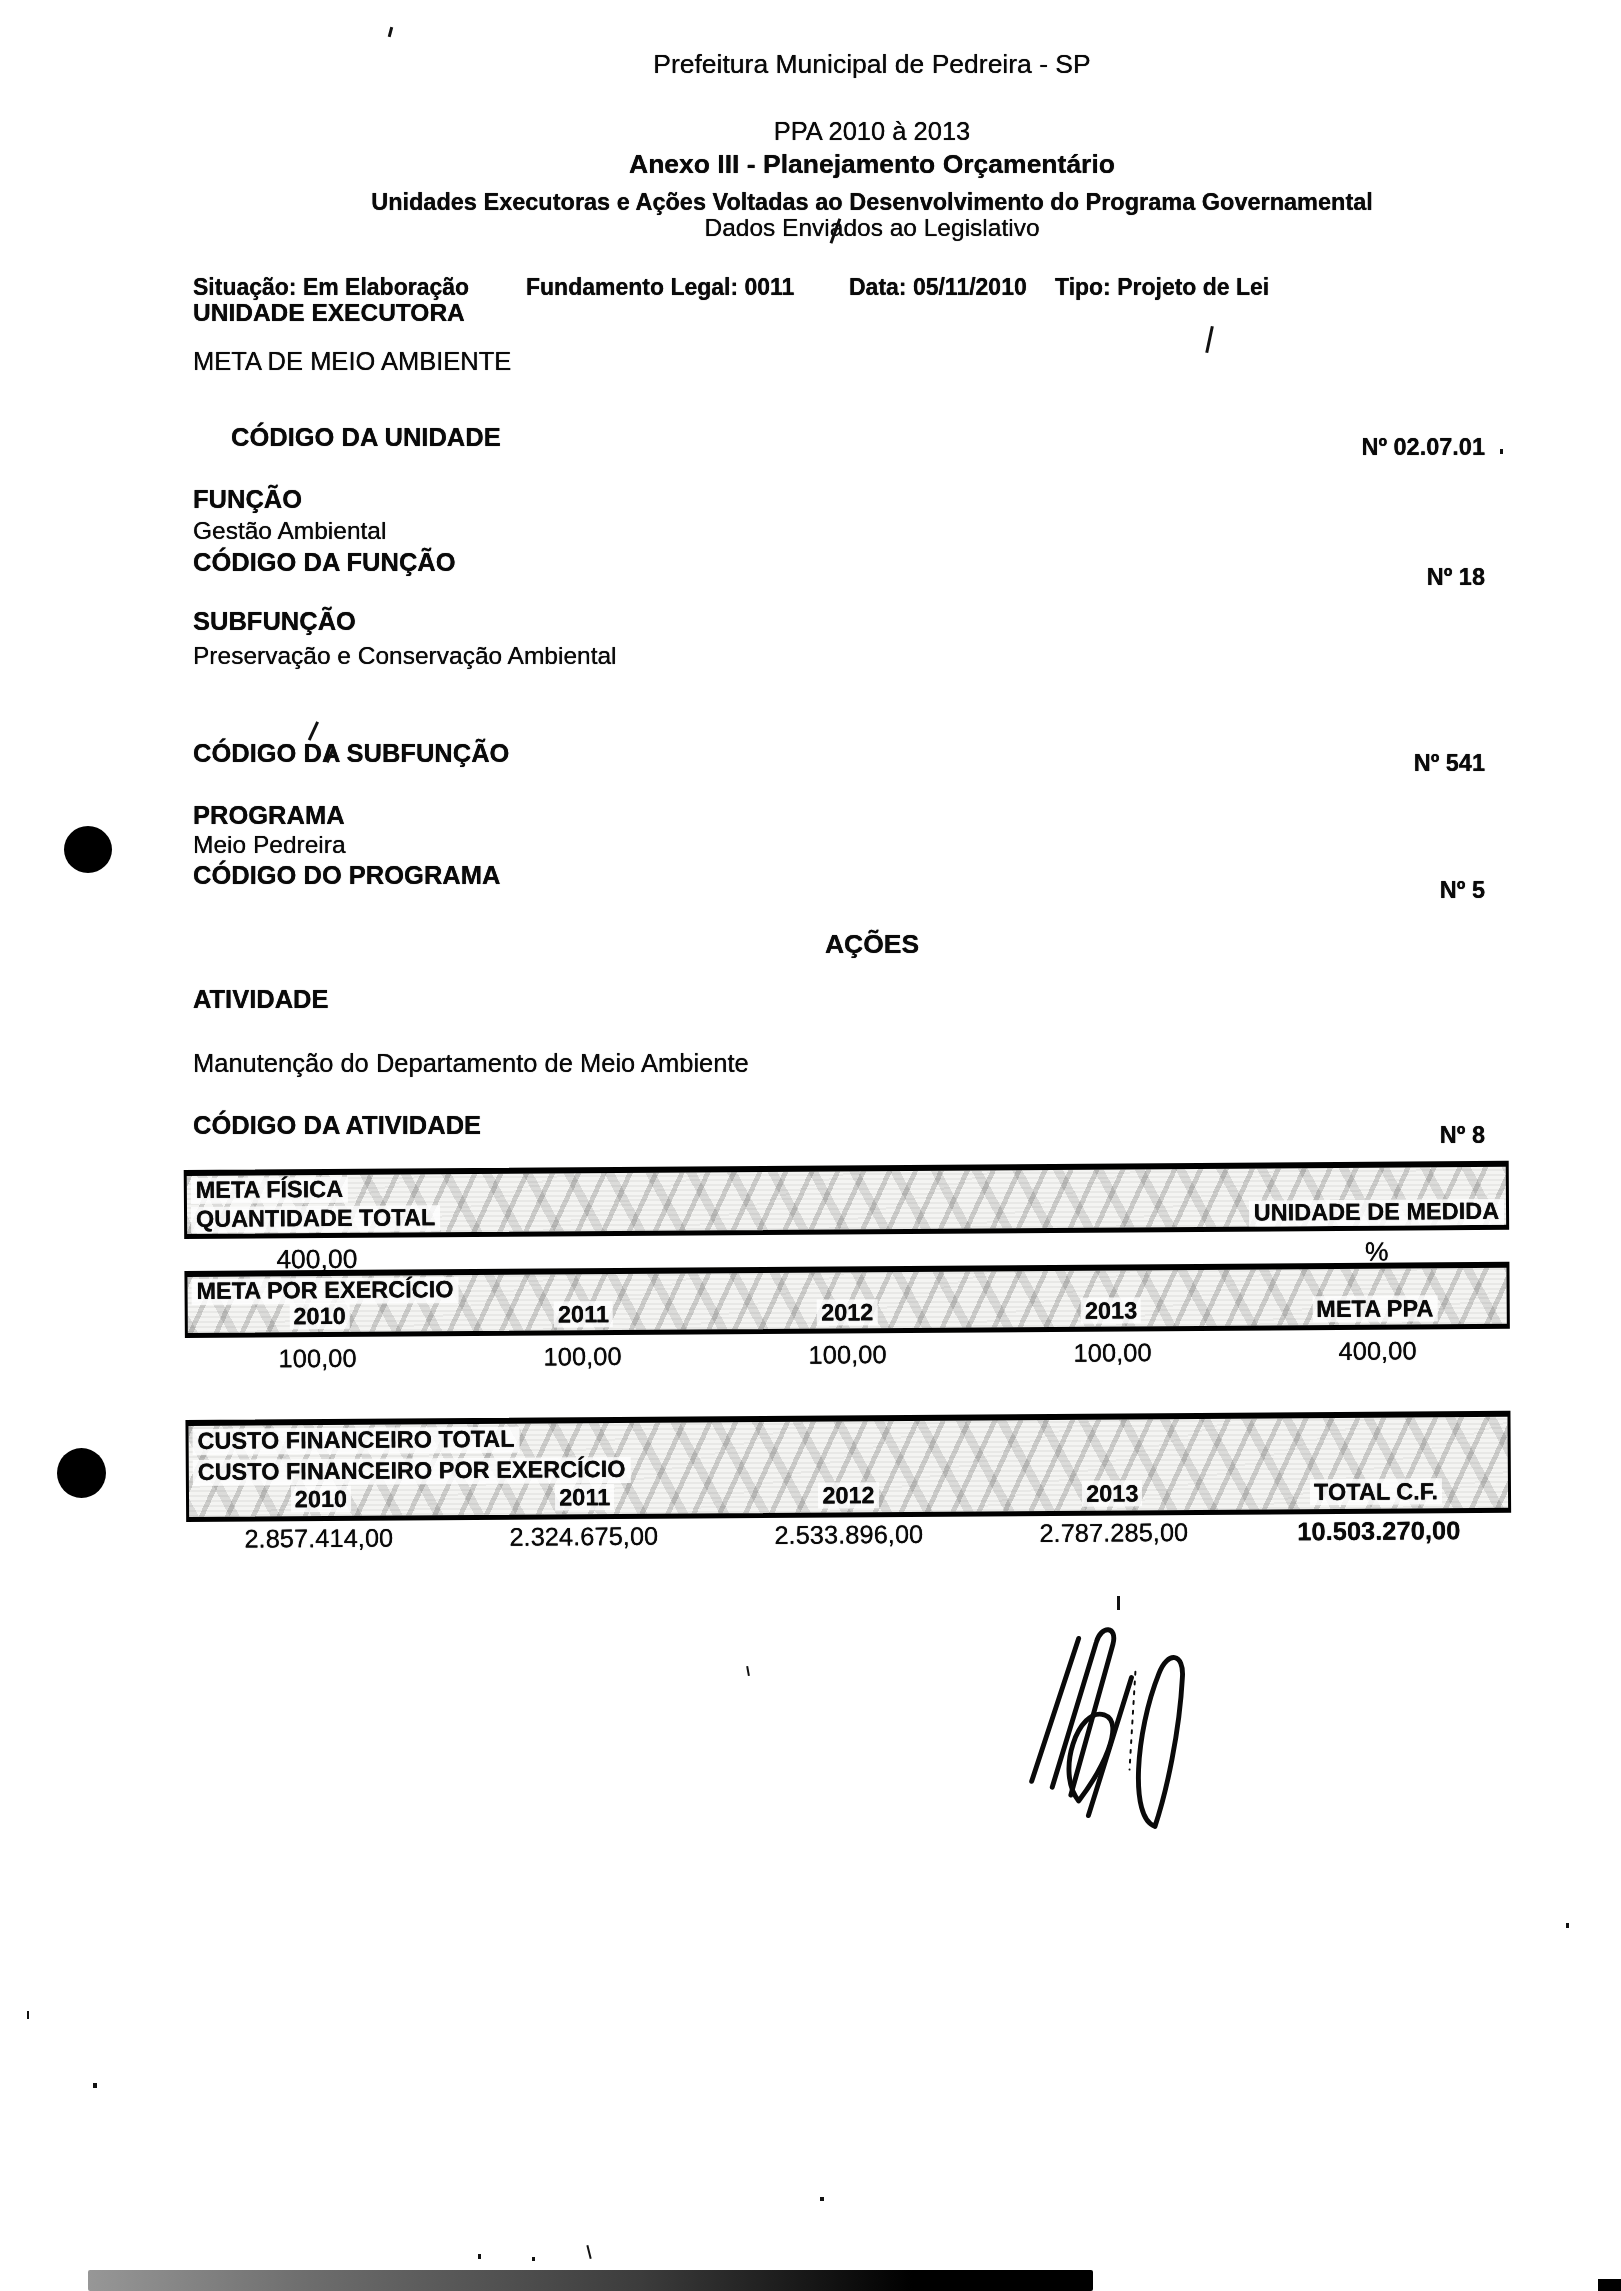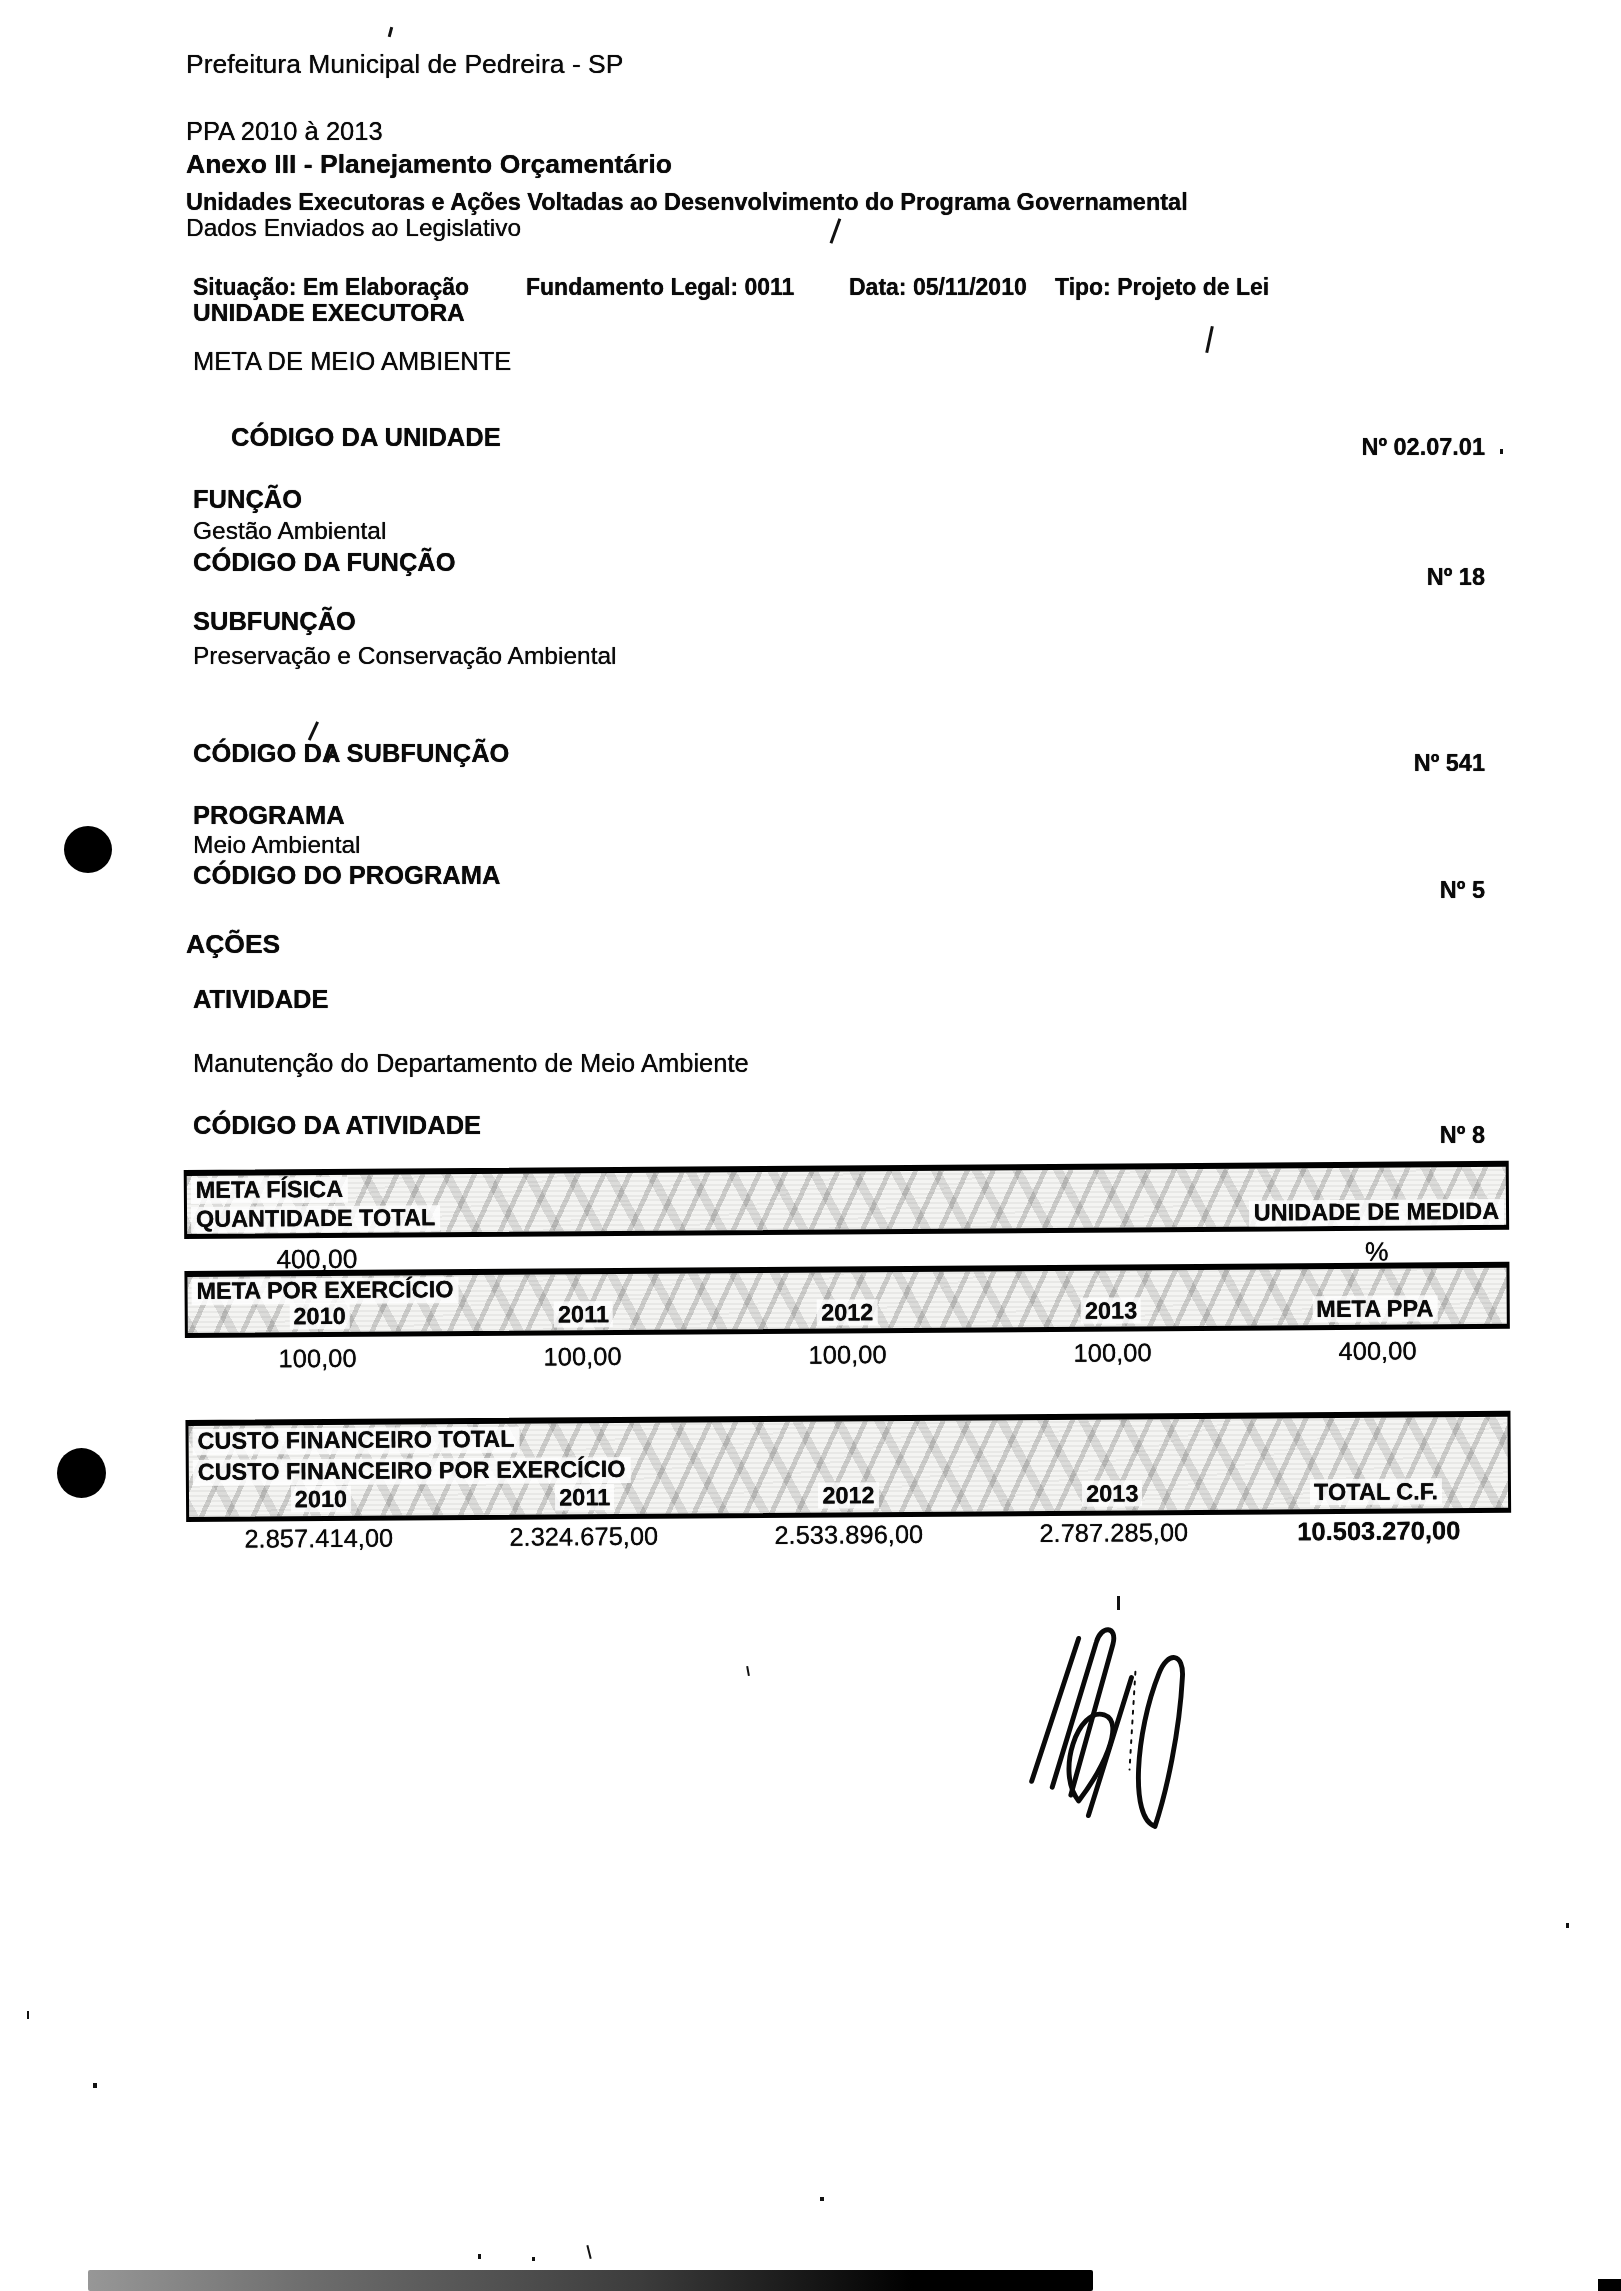--- a/index.html
+++ b/index.html
@@ -3,21 +3,21 @@
 <meta charset="utf-8">
 <style>
   html,body{margin:0;padding:0;background:#e8e8e8;}
   .page{
     position:relative;width:1621px;height:2292px;background:#ffffff;
     font-family:"Liberation Sans","DejaVu Sans",sans-serif;color:#0a0a0a;
     overflow:hidden;margin:0 auto;
   }
   .t{position:absolute;white-space:nowrap;line-height:1.05;}
   .b{font-weight:bold;}
-  .ctr{left:186px;width:1372px;text-align:left;}
+  .ctr{left:186px;width:1372px;text-align:center;}
   .rt{right:136px;text-align:right;font-weight:bold;}
   .fs22{font-size:23px;} .fs24{font-size:23.5px;} .fs25{font-size:24.5px;}
   .fs26{font-size:25.5px;} .fs27{font-size:26.5px;}
   .scantext{text-shadow:0 0 0.7px #000;}
 
   
   .tilt{position:absolute;left:0;top:0;width:1621px;height:2292px;
         transform:rotate(-0.4deg);transform-origin:185px 1353px;}
 
   .band{
@@ -82,21 +82,21 @@
   <div class="t fs25 scantext" style="left:193px;top:518px;">Gestão Ambiental</div>
   <div class="t fs26 b scantext" style="left:193px;top:549px;">CÓDIGO DA FUNÇÃO</div>
   <div class="t rt fs24 scantext" style="top:565px;">Nº 18</div>
 
   <div class="t fs26 b scantext" style="left:193px;top:608px;">SUBFUNÇÃO</div>
   <div class="t fs25 scantext" style="left:193px;top:643px;">Preservação e Conservação Ambiental</div>
   <div class="t fs26 b scantext" style="left:193px;top:740px;">CÓDIGO DA SUBFUNÇÃO</div>
   <div class="t rt fs24 scantext" style="top:751px;">Nº 541</div>
 
   <div class="t fs26 b scantext" style="left:193px;top:802px;">PROGRAMA</div>
-  <div class="t fs25 scantext" style="left:193px;top:832px;">Meio Ambiental</div>
+  <div class="t fs25 scantext" style="left:193px;top:832px;">Meio Pedreira</div>
   <div class="t fs26 b scantext" style="left:193px;top:862px;">CÓDIGO DO PROGRAMA</div>
   <div class="t rt fs24 scantext" style="top:878px;">Nº 5</div>
 
   <div class="t ctr fs27 b scantext" style="top:931px;">AÇÕES</div>
 
   <div class="t fs26 b scantext" style="left:193px;top:986px;">ATIVIDADE</div>
   <div class="t fs26 scantext" style="left:193px;top:1050px;">Manutenção do Departamento de Meio Ambiente</div>
   <div class="t fs26 b scantext" style="left:193px;top:1112px;">CÓDIGO DA ATIVIDADE</div>
   <div class="t rt fs24 scantext" style="top:1123px;">Nº 8</div>
 

